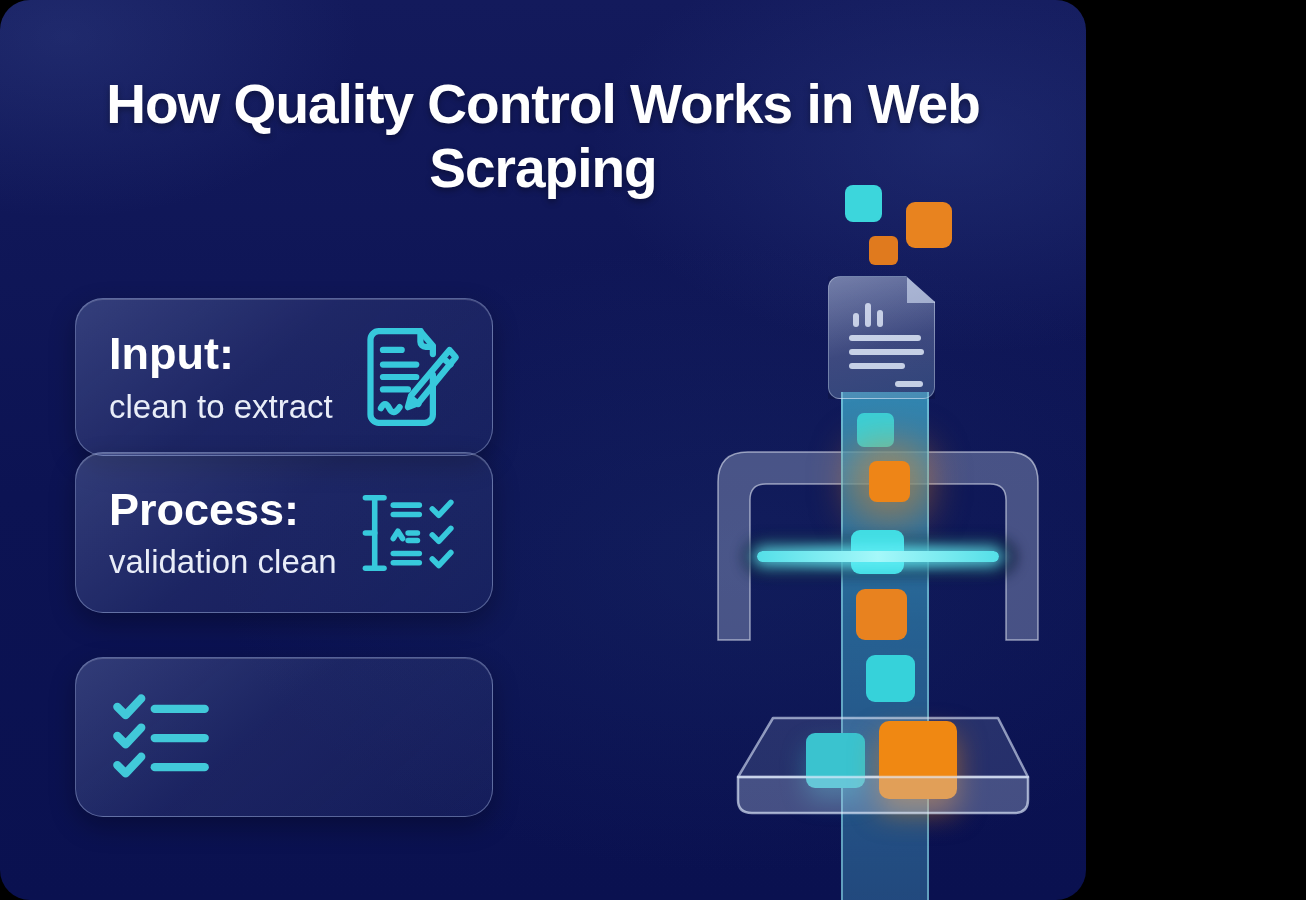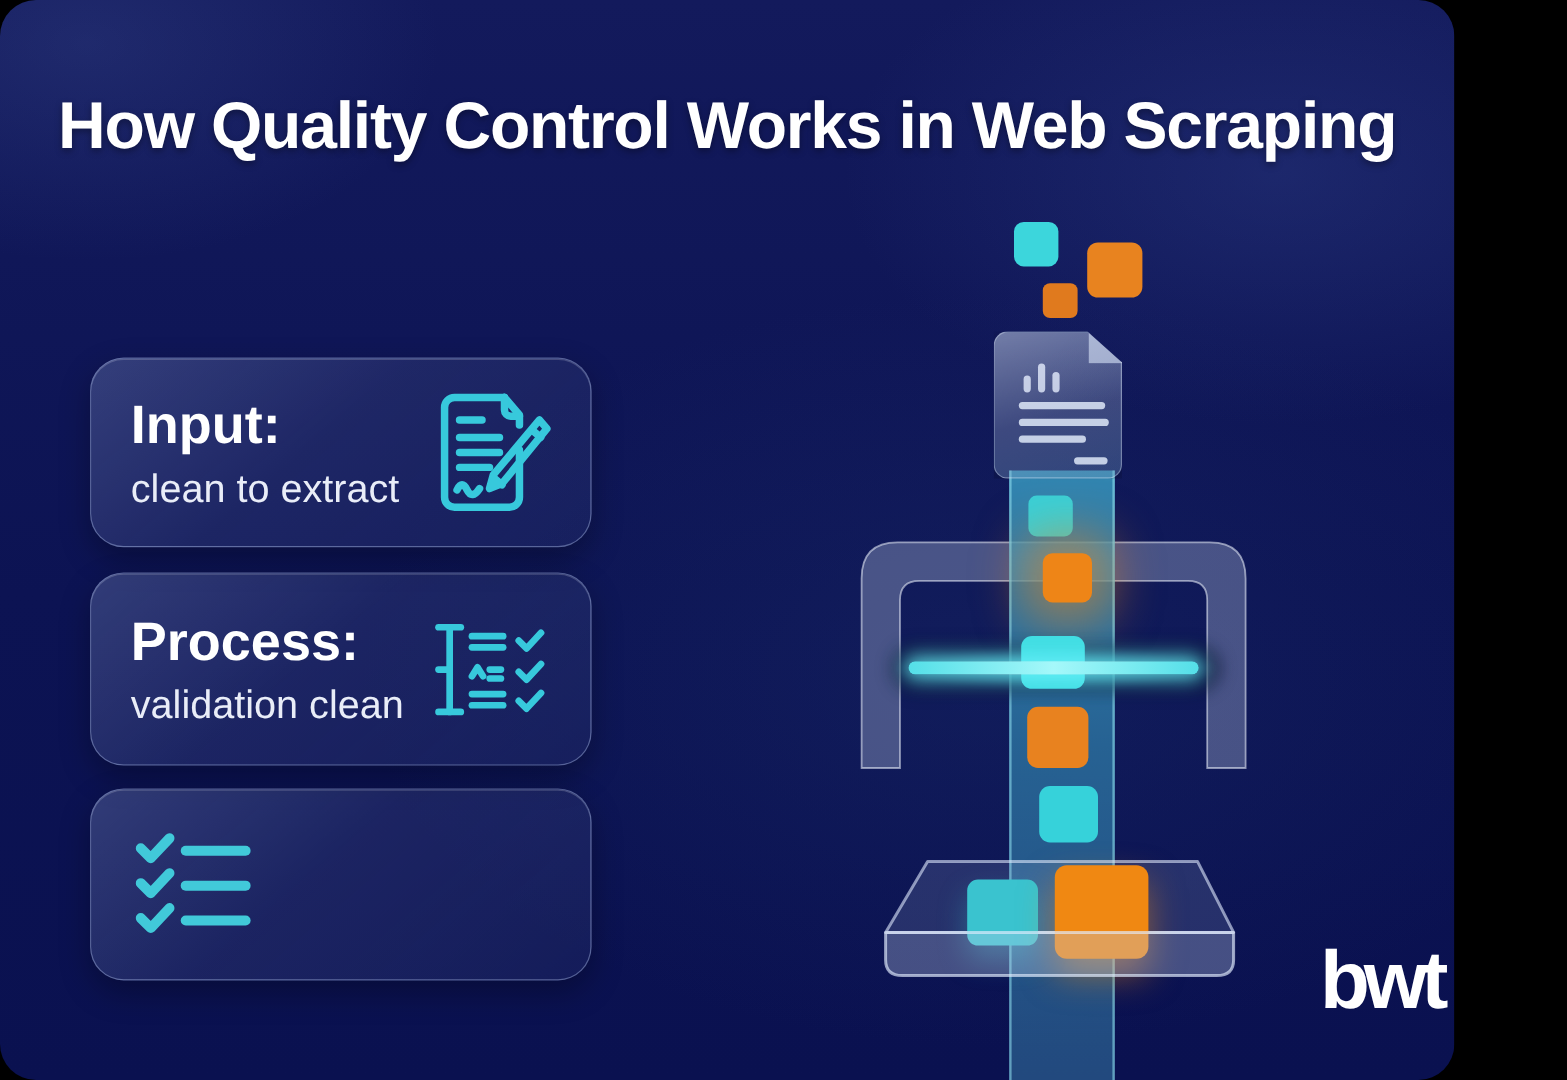--- a/index.html
+++ b/index.html
@@ -1,18 +1,18 @@
 <!DOCTYPE html>
 <html><head>
 <meta charset="utf-8">
 <style>
   html,body{margin:0;padding:0;background:#000;}
   *{box-sizing:border-box;}
   #stage{
-    position:relative;width:1212px;height:900px;overflow:hidden;
+    position:relative;width:1086px;height:900px;overflow:hidden;
     border-radius:30px;
     background:
       radial-gradient(520px 300px at 88% 16%, rgba(55,75,150,0.30), rgba(55,75,150,0) 70%),
       radial-gradient(420px 260px at 6% 4%, rgba(70,90,160,0.25), rgba(70,90,160,0) 70%),
       radial-gradient(700px 420px at 68% 62%, rgba(35,60,120,0.25), rgba(35,60,120,0) 75%),
       linear-gradient(180deg,#131a5c 0%,#0c1353 55%,#0a1150 100%);
     font-family:"Liberation Sans", sans-serif;
   }
   .title{
     position:absolute;left:0;top:72px;width:100%;text-align:center;
@@ -91,21 +91,21 @@
         <path d="M22 82 q4 -8 8 0 t10 -1"></path>
         <g>
           <path d="M88 26 l6 7 -36 44 -10 4 3 -11 z"></path>
           <path d="M82 34 l7 6"></path>
           <path d="M51 72 l7 6"></path>
         </g>
       </svg>
     </div>
   </div>
 
-  <div class="card" style="top:452px;height:161px;margin-top:25px;">
+  <div class="card" style="top:452px;height:161px;">
     <div class="card-text">
       <div class="card-label">Process:</div>
       <div class="card-desc">validation clean</div>
     </div>
     <div class="icon-box">
       <svg viewBox="0 0 112 100" fill="none" stroke="#37c9dc" stroke-width="6" stroke-linecap="round" stroke-linejoin="round">
         <path d="M18 12 V88"></path>
         <path d="M8 12 H28"></path>
         <path d="M8 88 H28"></path>
         <path d="M8 50 H18"></path>

